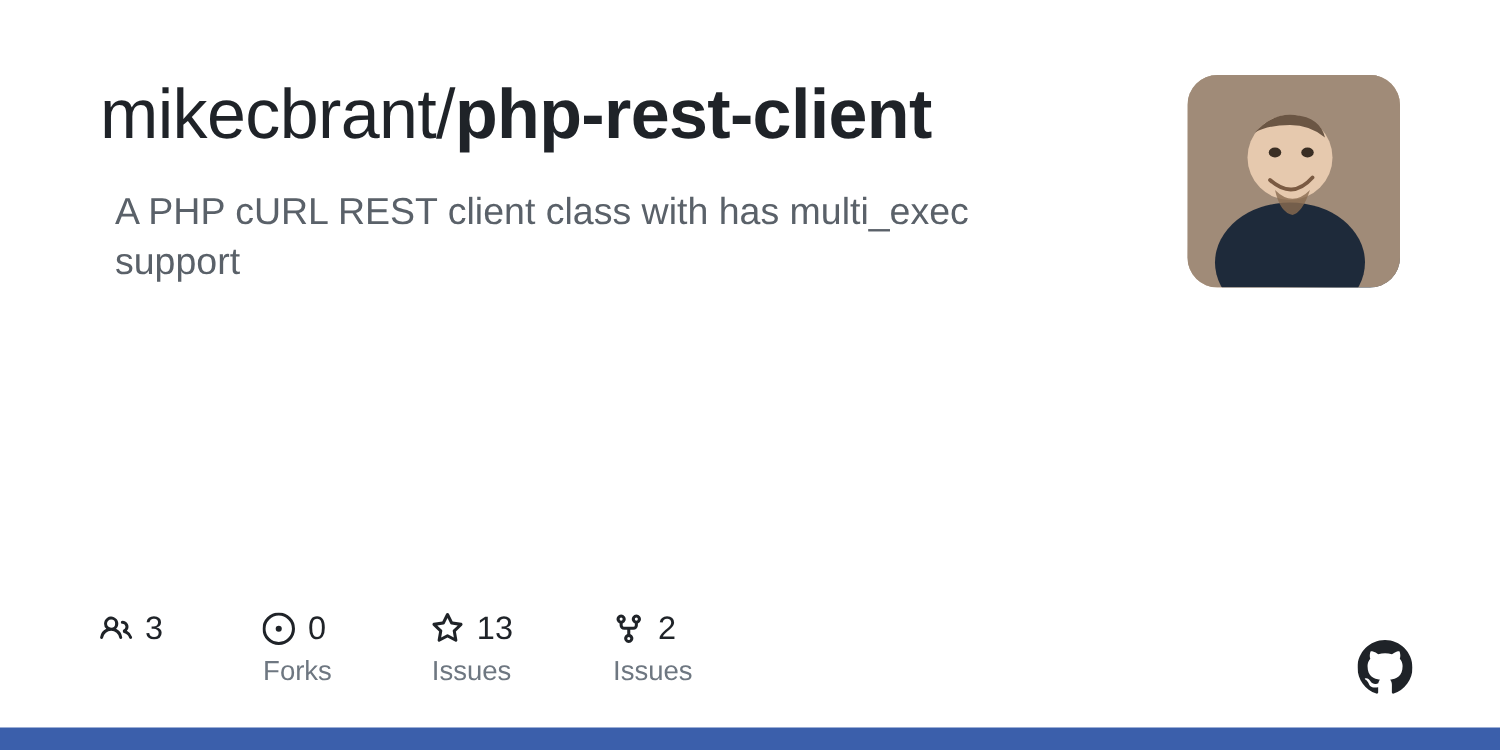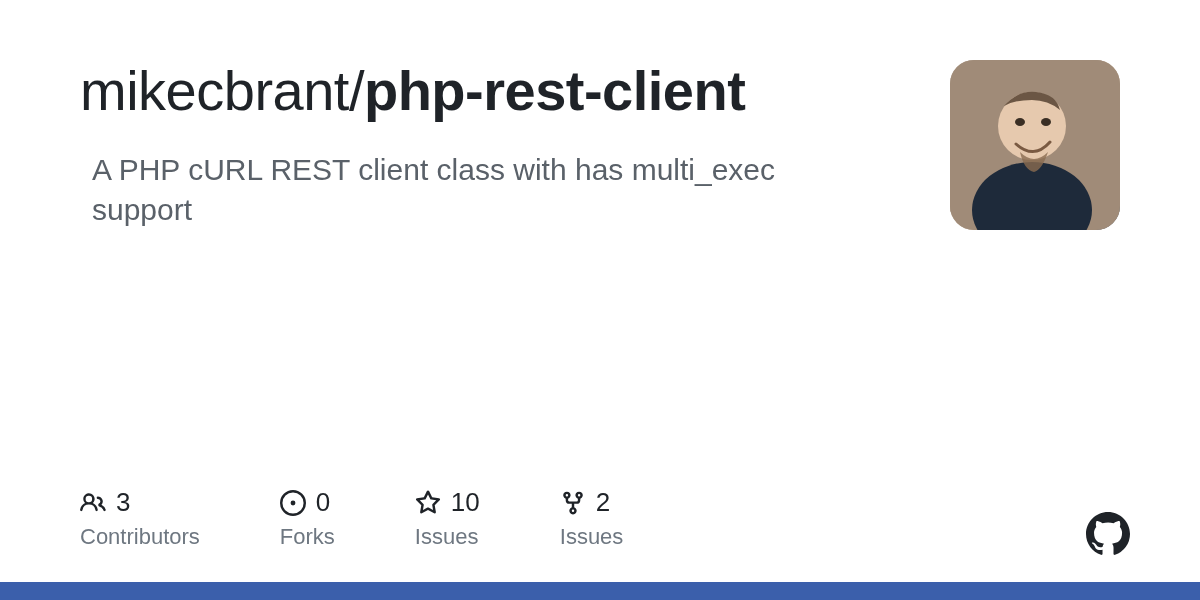--- a/index.html
+++ b/index.html
@@ -54,21 +54,20 @@
   <div class="stats">
     <div class="stat">
       <div class="stat-top">
         <span>
           <svg viewBox="0 0 16 16" fill="currentColor">
               <path d="M2 5.5a3.5 3.5 0 1 1 5.898 2.549 5.508 5.508 0 0 1 3.034 4.084.75.75 0 1 1-1.482.235 4 4 0 0 0-7.9 0 .75.75 0 0 1-1.482-.236A5.507 5.507 0 0 1 3.102 8.05 3.49 3.49 0 0 1 2 5.5ZM11 4a3.001 3.001 0 0 1 2.22 5.018 5.01 5.01 0 0 1 2.56 3.012.749.749 0 0 1-.885.954.752.752 0 0 1-.549-.514 3.507 3.507 0 0 0-2.522-2.372.75.75 0 0 1-.574-.73v-.352a.75.75 0 0 1 .416-.672A1.5 1.5 0 0 0 11 5.5.75.75 0 0 1 11 4Zm-5.5-.5a2 2 0 1 0-.001 3.999A2 2 0 0 0 5.5 3.5Z"></path>
             </svg>
         </span>
         <span class="stat-num">3</span>
       </div>
-      <span class="stat-label">Contributors</span>
     </div>
 
     <div class="stat">
       <div class="stat-top">
         <span>
           <svg viewBox="0 0 16 16" fill="currentColor">
               <path d="M8 9.5a1.5 1.5 0 1 0 0-3 1.5 1.5 0 0 0 0 3Z"></path>
               <path d="M8 0a8 8 0 1 1 0 16A8 8 0 0 1 8 0ZM1.5 8a6.5 6.5 0 1 0 13 0 6.5 6.5 0 0 0-13 0Z"></path>
             </svg>
         </span>
@@ -77,21 +76,21 @@
       <span class="stat-label">Forks</span>
     </div>
 
     <div class="stat">
       <div class="stat-top">
         <span>
           <svg viewBox="0 0 16 16" fill="currentColor">
               <path d="M8 .25a.75.75 0 0 1 .673.418l1.882 3.815 4.21.612a.75.75 0 0 1 .416 1.279l-3.046 2.97.719 4.192a.751.751 0 0 1-1.088.791L8 12.347l-3.766 1.98a.75.75 0 0 1-1.088-.79l.72-4.194L.818 6.374a.75.75 0 0 1 .416-1.28l4.21-.611L7.327.668A.75.75 0 0 1 8 .25Zm0 2.445L6.615 5.5a.75.75 0 0 1-.564.41l-3.097.45 2.24 2.184a.75.75 0 0 1 .216.664l-.528 3.084 2.769-1.456a.75.75 0 0 1 .698 0l2.77 1.456-.53-3.084a.75.75 0 0 1 .216-.664l2.24-2.183-3.096-.45a.75.75 0 0 1-.564-.41L8 2.694Z"></path>
             </svg>
         </span>
-        <span class="stat-num">10</span>
+        <span class="stat-num">13</span>
       </div>
       <span class="stat-label">Issues</span>
     </div>
 
     <div class="stat">
       <div class="stat-top">
         <span>
           <svg viewBox="0 0 16 16" fill="currentColor">
               <path d="M5 5.372v.878c0 .414.336.75.75.75h4.5a.75.75 0 0 0 .75-.75v-.878a2.25 2.25 0 1 1 1.5 0v.878a2.25 2.25 0 0 1-2.25 2.25h-1.5v2.128a2.251 2.251 0 1 1-1.5 0V8.5h-1.5A2.25 2.25 0 0 1 3.5 6.25v-.878a2.25 2.25 0 1 1 1.5 0ZM5 3.25a.75.75 0 1 0-1.5 0 .75.75 0 0 0 1.5 0Zm6.75.75a.75.75 0 1 0 0-1.5.75.75 0 0 0 0 1.5Zm-3 8.75a.75.75 0 1 0-1.5 0 .75.75 0 0 0 1.5 0Z"></path>
             </svg>

